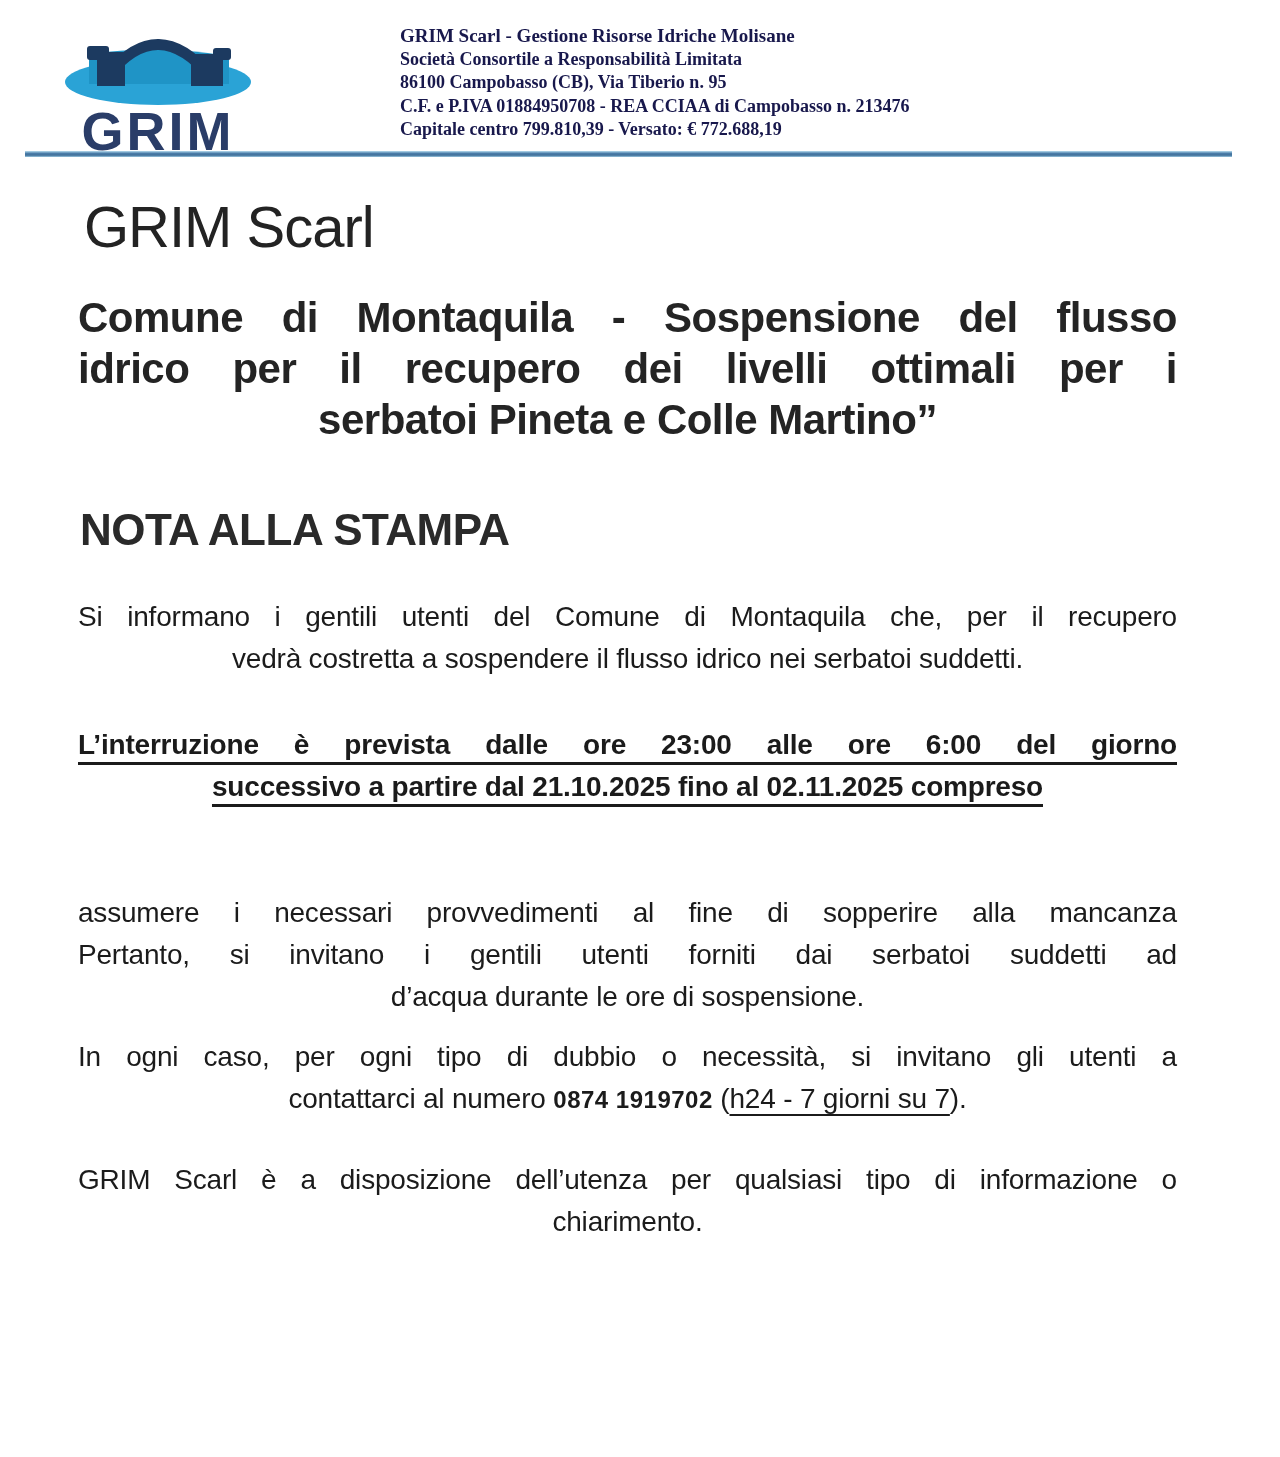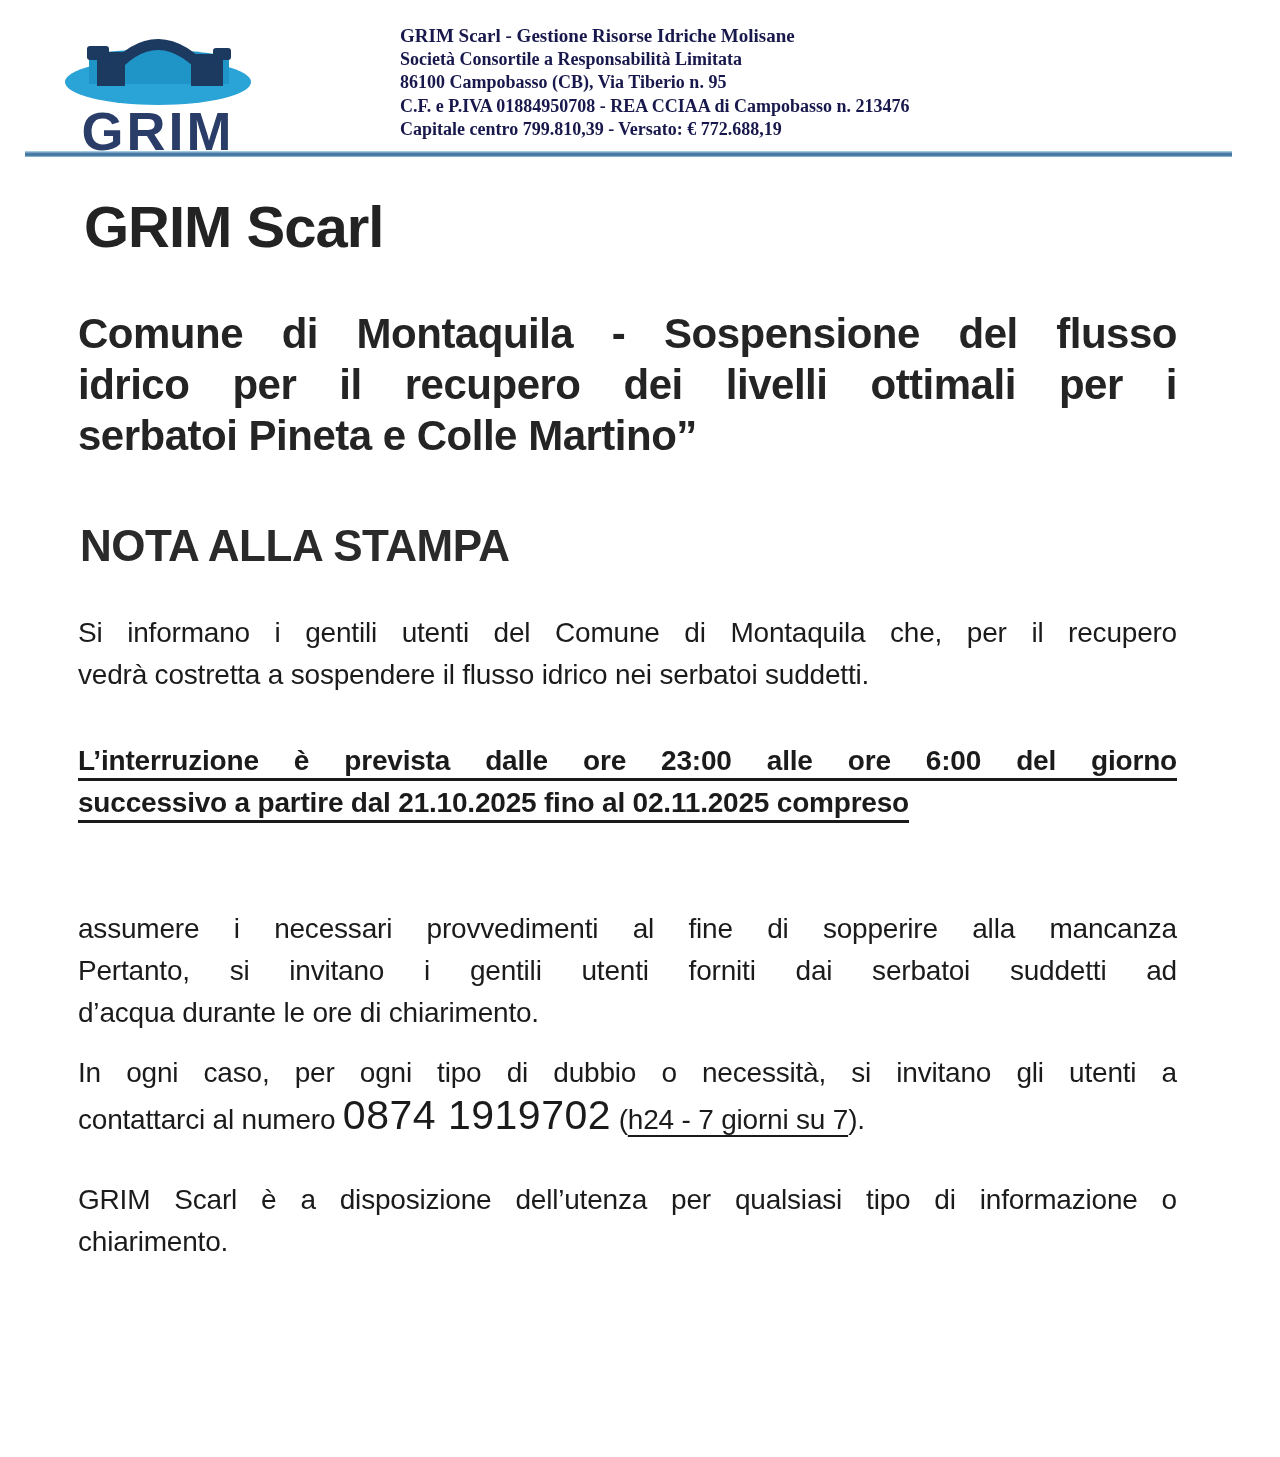--- a/index.html
+++ b/index.html
@@ -62,24 +62,24 @@
 
   
   .content {
     position: absolute;
     left: 78px;
     top: 196px;
     width: 1099px;
   }
 
   .doc-title {
-    margin: 0 0 50px 6px;
+    margin: 0 0 34px 6px;
     font-size: 58px;
     line-height: 62px;
-    font-weight: bold;
+    font-weight: normal;
     color: #232323;
     letter-spacing: -1px;
   }
 
   .doc-subtitle {
     margin: 0 0 62px 0;
     font-size: 42px;
     line-height: 51px;
     font-weight: bold;
     color: #242424;
@@ -113,25 +113,25 @@
     text-underline-offset: 8px;
   }
   .para-tight { margin-bottom: 18px; }
   .para-contact { margin-bottom: 38px; }
 
   .jline {
     text-align: justify;
     text-align-last: justify;
     white-space: normal;
   }
-  .lline { text-align: left; }
+  .lline { text-align: center; }
 
   .phone-number {
-    font-weight: normal;
-    font-size: 41px;
+    font-weight: bold;
+    font-size: 24px;
     letter-spacing: 0.5px;
   }
   .hours-underline {
     text-decoration: underline;
     text-decoration-thickness: 2px;
     text-underline-offset: 6px;
   }
 </style>
 </head>
 <body>
@@ -183,21 +183,21 @@
 
 
   <div class="para para-emphasis">
     <div class="jline">L’interruzione è prevista dalle ore 23:00 alle ore 6:00 del giorno</div>
     <div class="lline">successivo a partire dal 21.10.2025 fino al 02.11.2025 compreso</div>
   </div>
 
   <div class="para para-tight">
     <div class="jline">assumere i necessari provvedimenti al fine di sopperire alla mancanza</div>
     <div class="jline">Pertanto, si invitano i gentili utenti forniti dai serbatoi suddetti ad</div>
-    <div class="lline">d’acqua durante le ore di chiarimento.</div>
+    <div class="lline">d’acqua durante le ore di sospensione.</div>
   </div>
 
   <div class="para para-contact">
     <div class="jline">In ogni caso, per ogni tipo di dubbio o necessità, si invitano gli utenti a</div>
     <div class="lline"><span>contattarci al numero </span><span class="phone-number">0874 1919702</span><span> (</span><span class="hours-underline">h24 - 7 giorni su 7</span><span>).</span></div>
   </div>
 
   <div class="para">
     <div class="jline">GRIM Scarl è a disposizione dell’utenza per qualsiasi tipo di informazione o</div>
     <div class="lline">chiarimento.</div>

